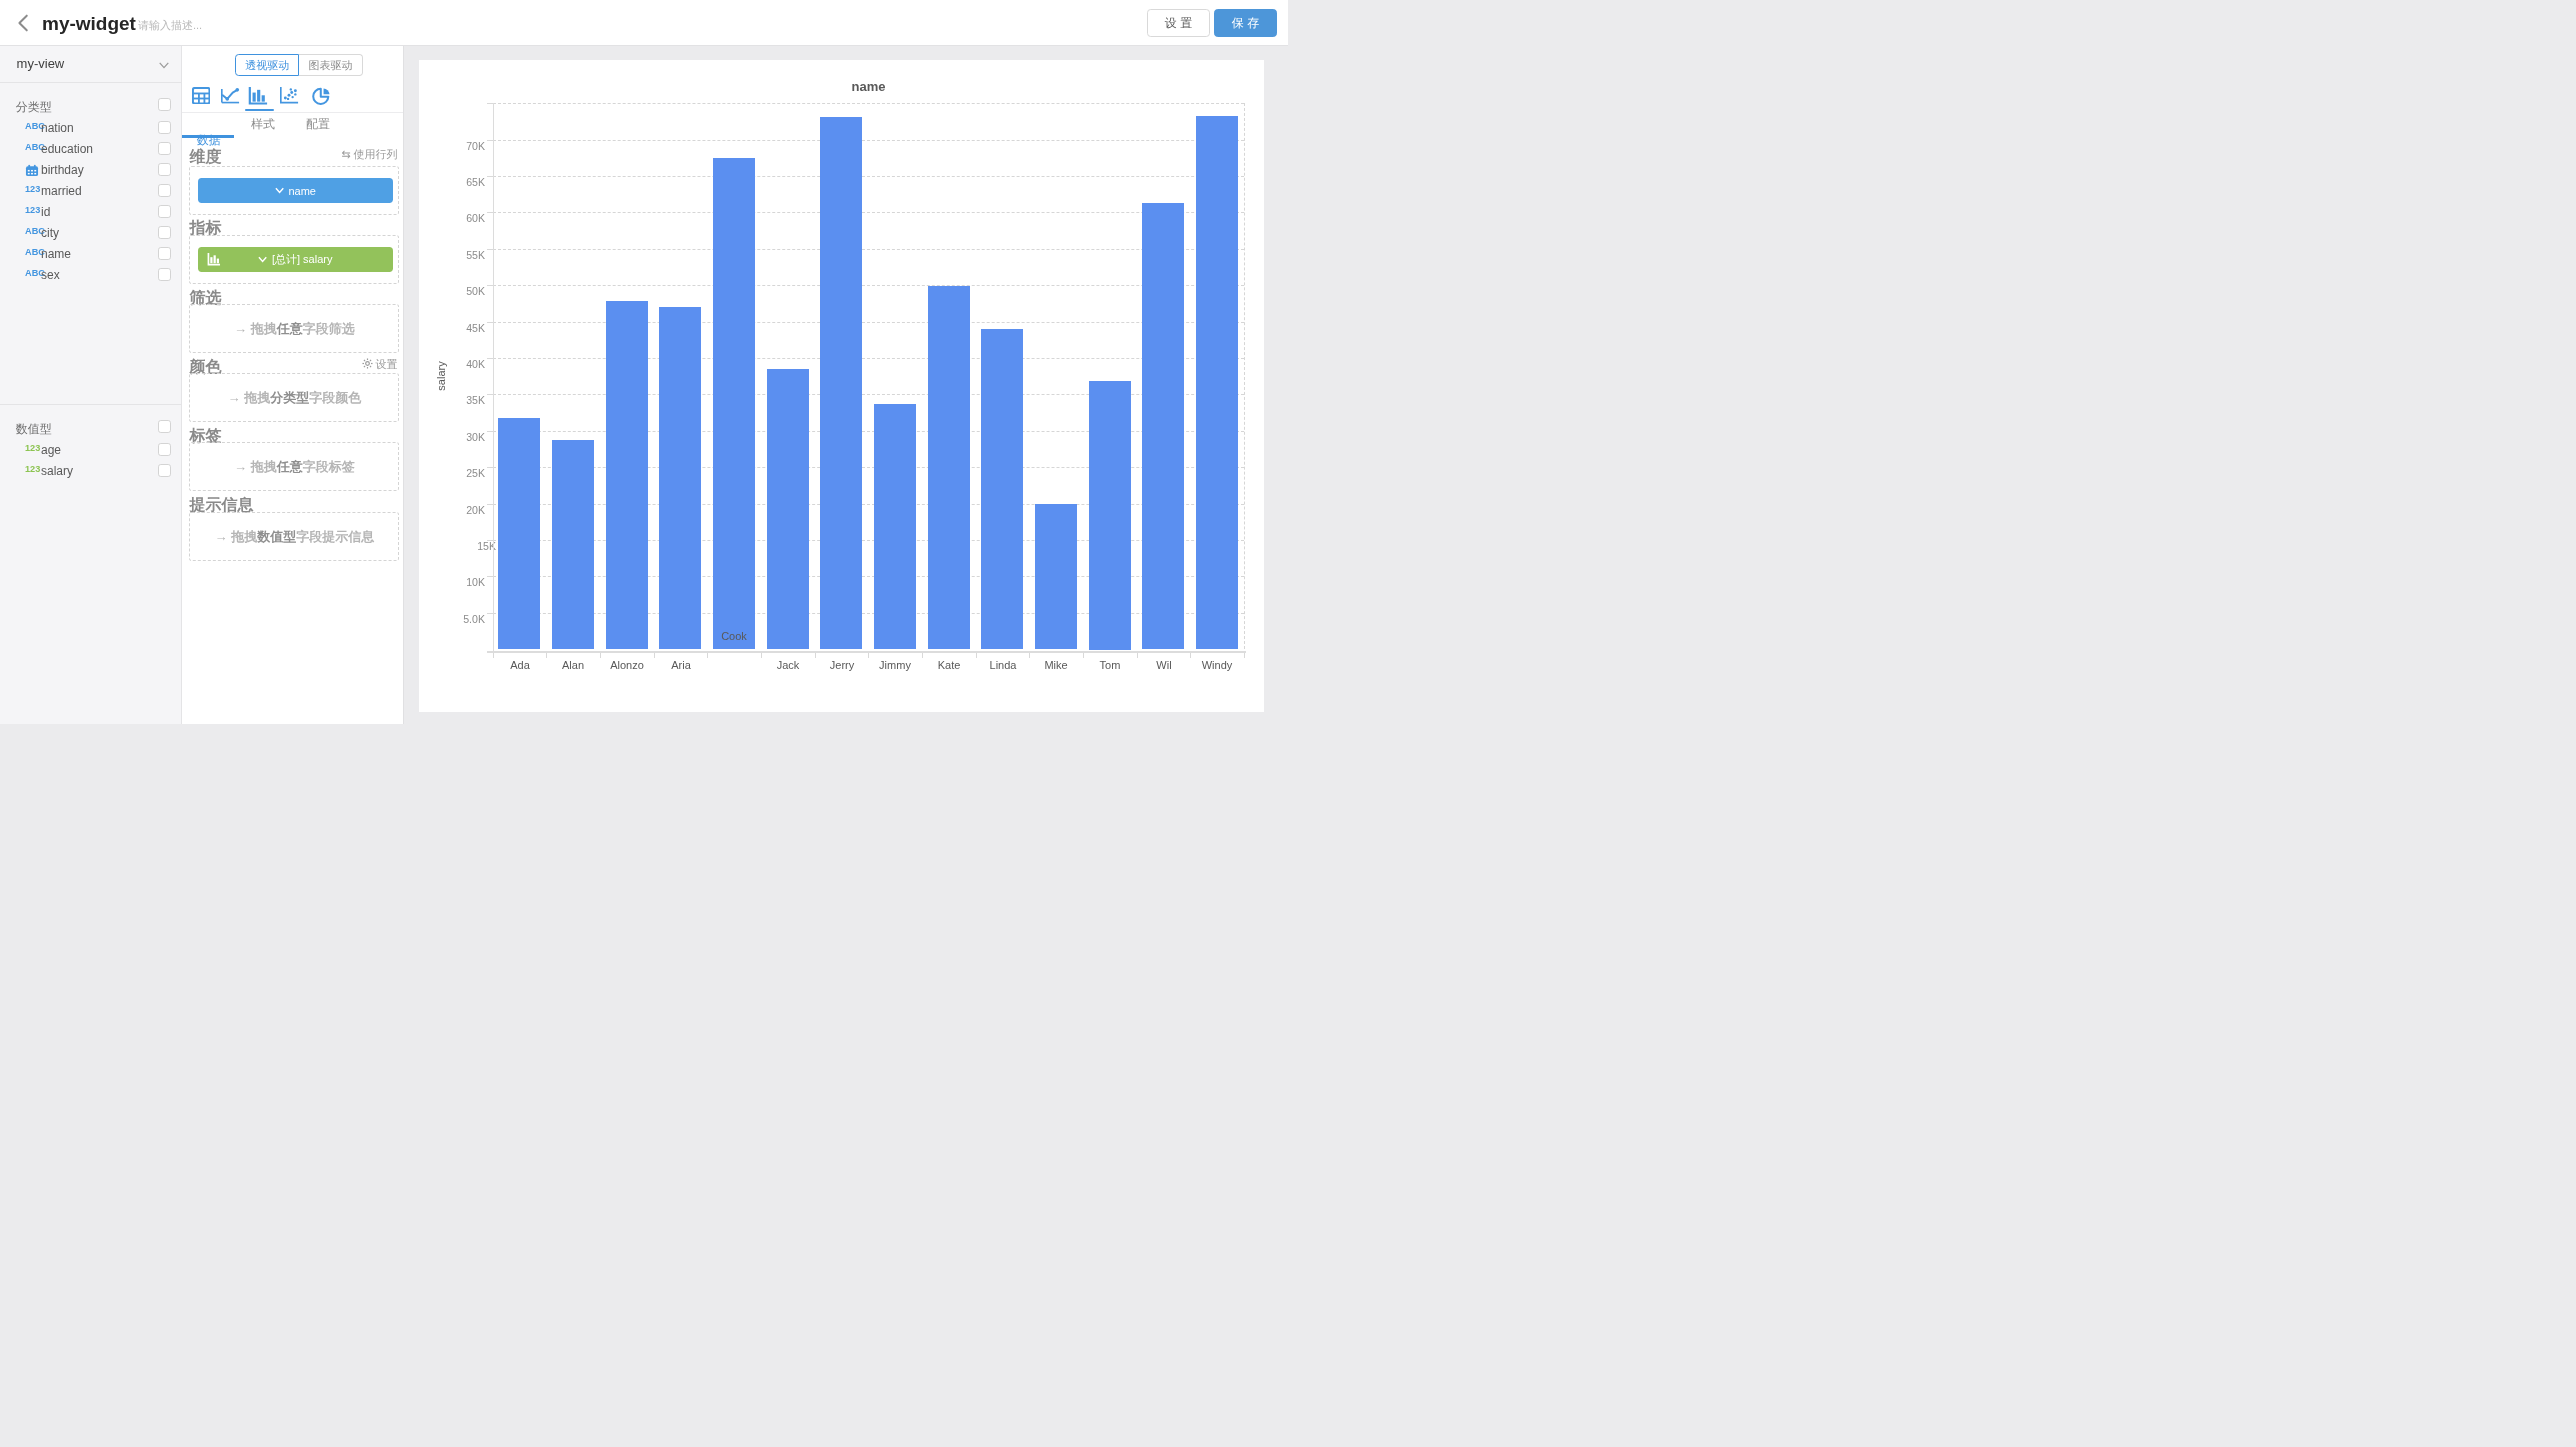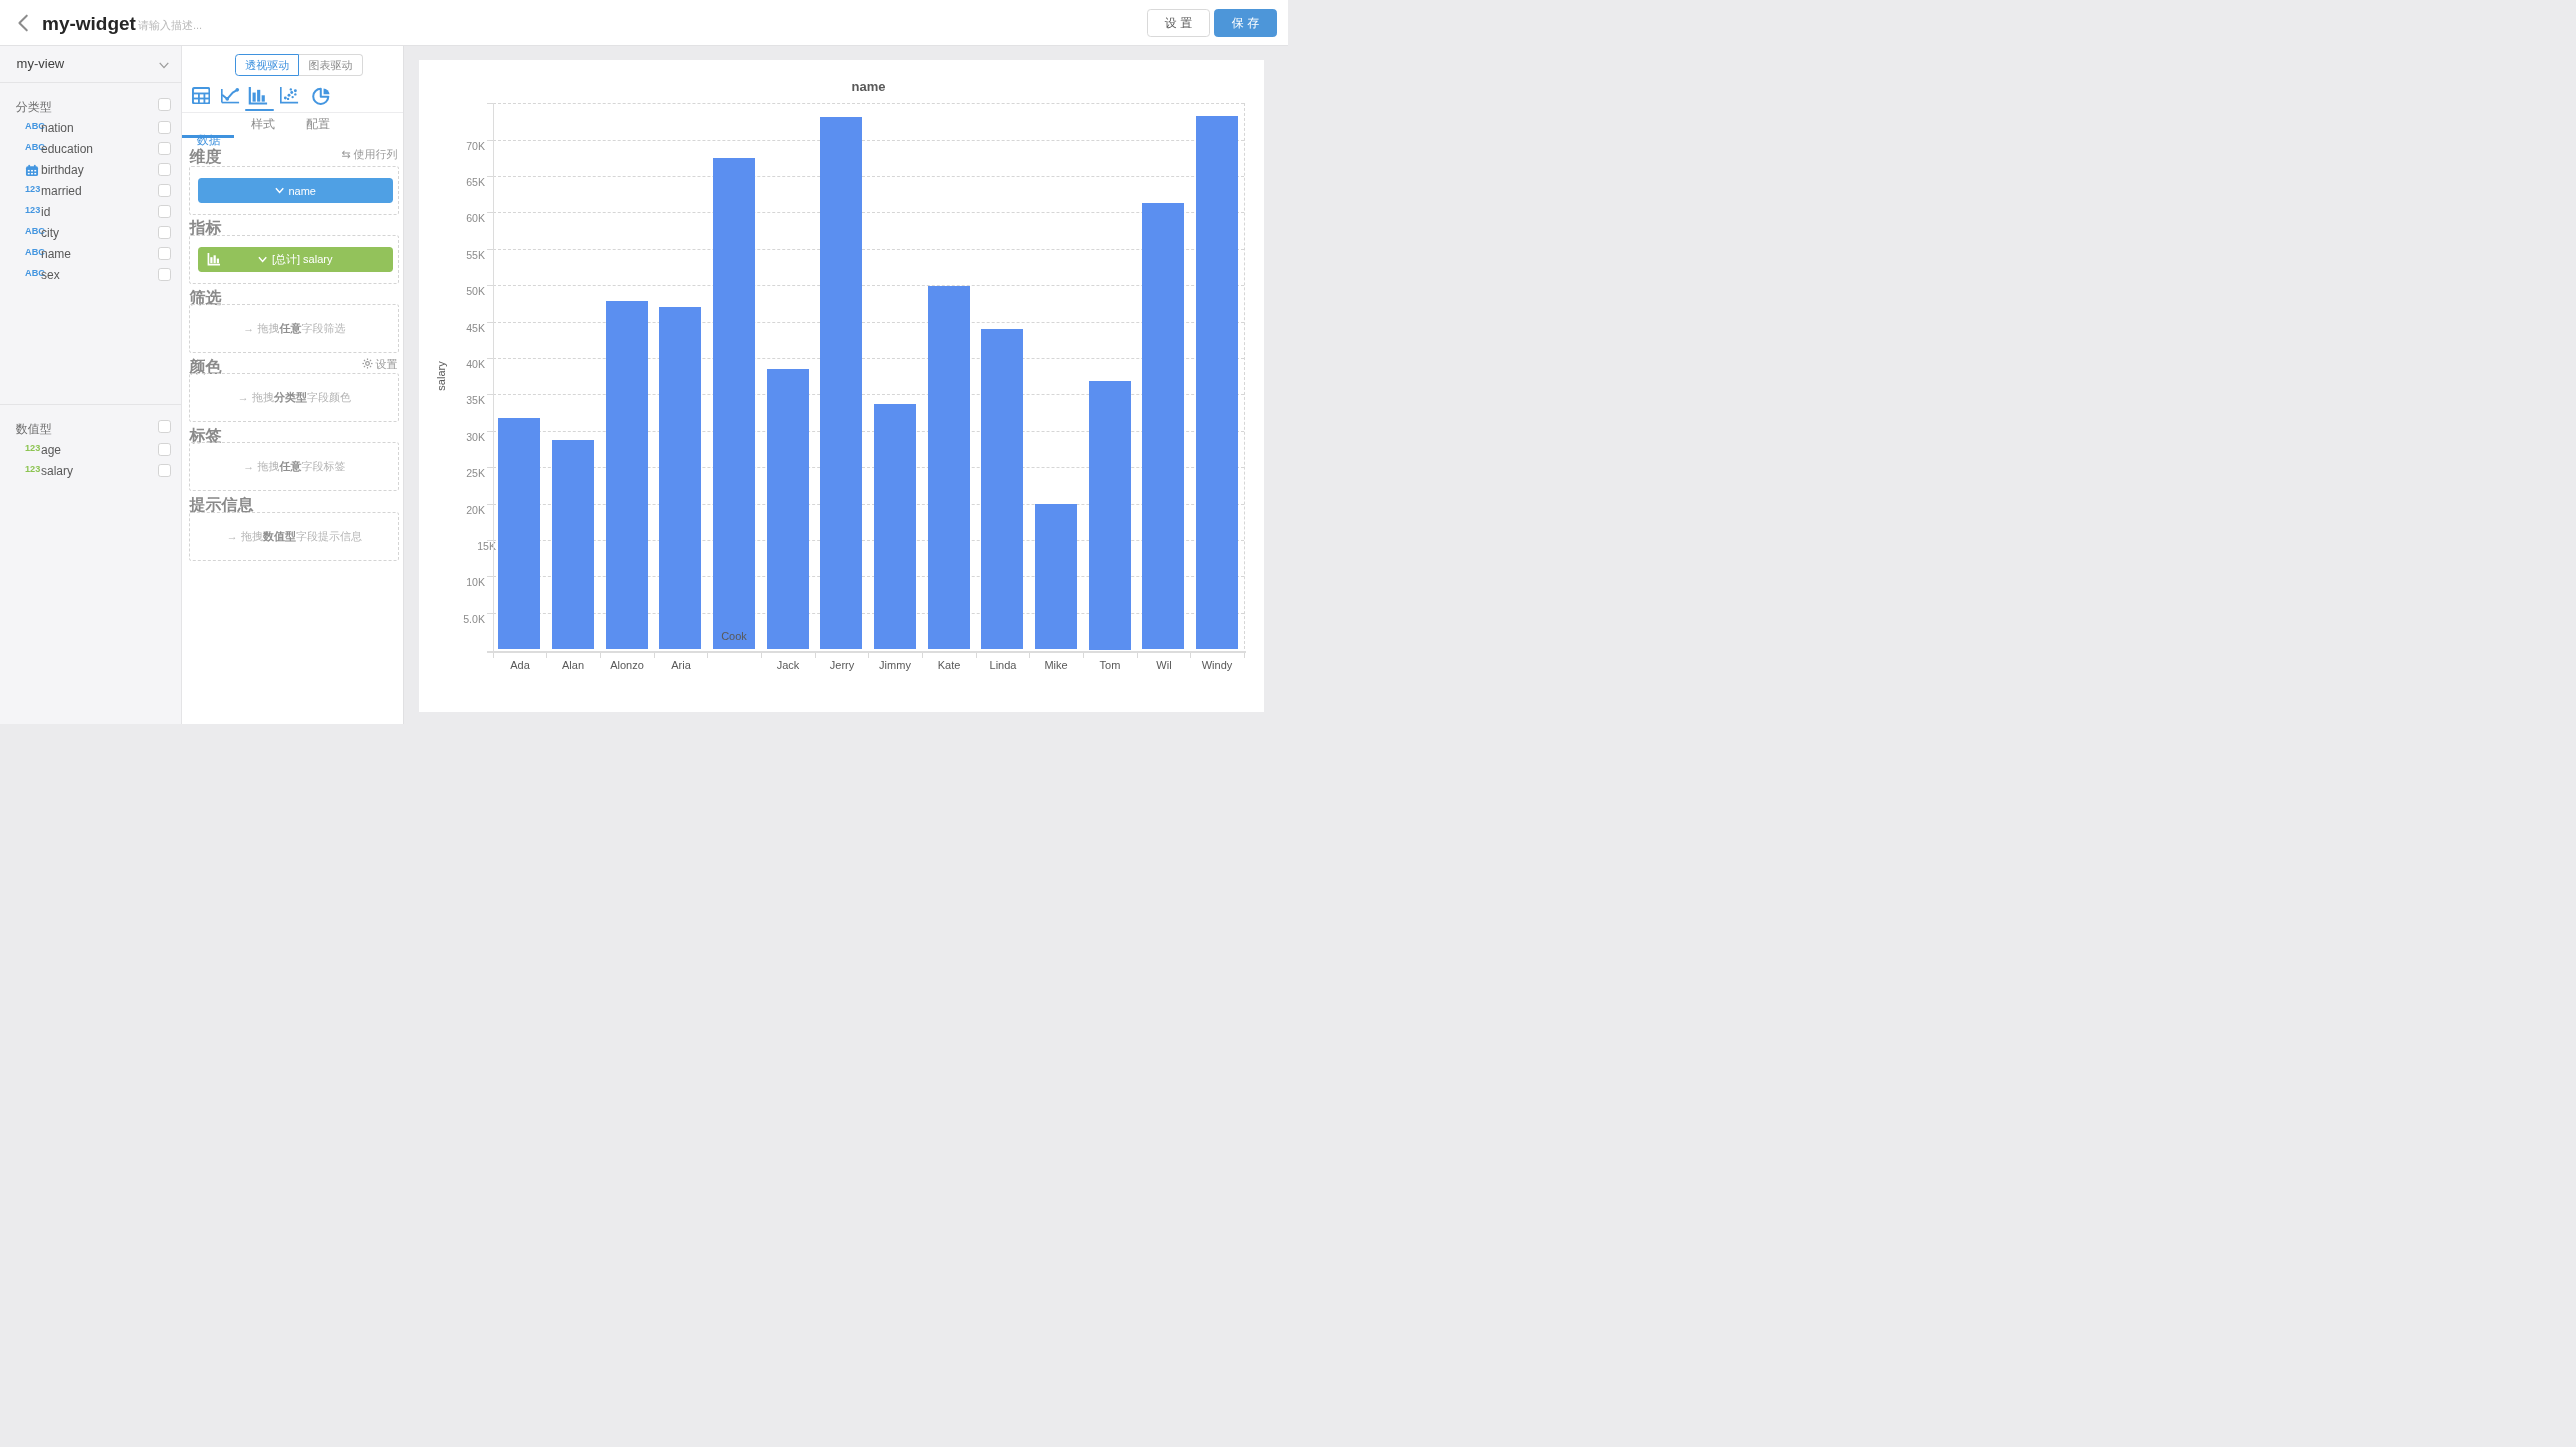--- a/index.html
+++ b/index.html
@@ -42,21 +42,21 @@
   #charttype-row { position:absolute; left:0; top:39px; width:100%; height:24px; }
   .ct-icon { position:absolute; top:1.8px; width:20px; height:18.4px; cursor:pointer; }
   .ct-underline { position:absolute; left:63px; top:24px; width:29px; height:1.8px; background:#4496e0; border-radius:0.9px; }
   #panel-div1 { position:absolute; left:0; top:66px; width:100%; height:0.9px; background:#ececee; }
   .ptab { position:absolute; top:70px; font-size:12px; color:#8c8c8c; cursor:pointer; }
   .ptab.active { color:#3f92de;margin-top:16px; }
   #ptab-underline { position:absolute; left:0; top:89px; width:52px; height:2.8px; background:#3f92de; }
   .sec-label { position:absolute; left:7.4px; font-size:16px; font-weight:bold; color:#8a8a8a; }
   .sec-action { position:absolute; right:5.5px; font-size:11px; color:#9b9b9b; cursor:pointer; display:flex; align-items:center; gap:2.8px; }
   .dropzone { position:absolute; left:7.4px; width:210px; height:49px; border:0.9px dashed #d4d4d4; border-radius:2.8px; display:flex; align-items:center; justify-content:center; }
-  .hint { font-size:11px; color:#b5b5b5; white-space:nowrap; }
+  .hint { font-size:13px; color:#b5b5b5; white-space:nowrap;font-weight:bold; }
   .hint b { color:#8f8f8f; }
   .pill { position:absolute; left:7.4px; top:11px; width:195px; height:25px; border-radius:3.7px; color:#fff; font-size:11px; display:flex; align-items:center; justify-content:center; gap:4.6px; cursor:pointer; }
   .pill.blue { background:#4fa0e4; }
   .pill.green { background:#93c25b; }
   .pill .chev { display:inline-flex; }
   .pill-icon { position:absolute; left:9.2px; top:5.5px; }
 
   
   #chart-card { position:absolute; left:419px; top:60px; width:845px; height:652px; background:#fff; }
   #chart-title { position:absolute; left:0; top:19.4px; width:899px; text-align:center; font-size:13px; font-weight:bold; color:#595959; }

